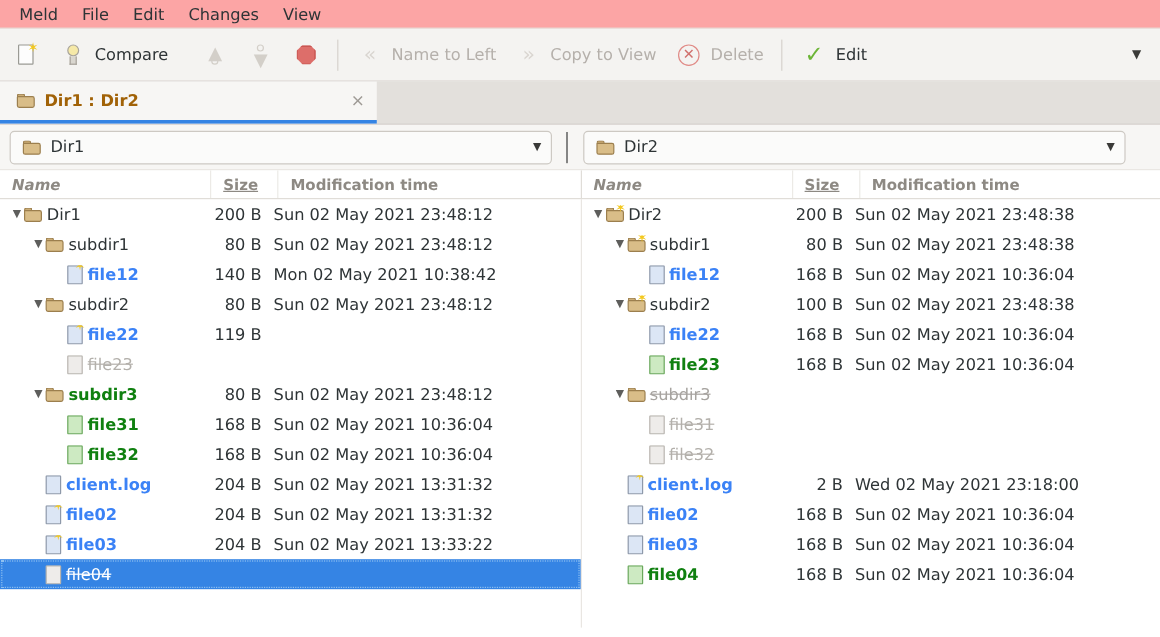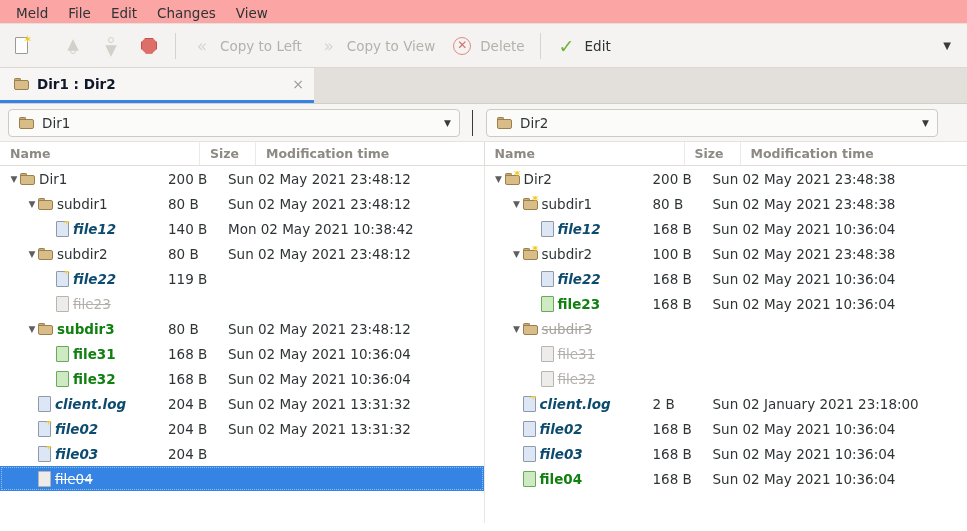--- a/index.html
+++ b/index.html
@@ -129,21 +129,21 @@
   .tab {
     height: 35px;
     background: #f7f6f4;
     display: flex; align-items: center;
     gap: 8px;
     padding: 0 10px 0 14px;
     min-width: 314px;
     border-bottom: 3px solid #3584e4;
     position: relative;
   }
-  .tab-label { font-size: 13.5px; font-weight: bold; color: #0f172a; }
+  .tab-label { font-size: 13.5px; font-weight: bold; color: #a16207; }
   .tab-close { margin-left: auto; color: #9e9a95; font-size: 14px; padding-left: 26px; }
 
   
   .folder {
     position: relative; width: 15px; height: 12px; flex: none;
   }
   .folder .body {
     position: absolute; left: 0; top: 2px; width: 15px; height: 10px;
     background: #d9bd88; border: 1px solid #9c7f4e; border-radius: 1px 2px 2px 2px;
   }
@@ -185,22 +185,22 @@
     border-bottom: 1px solid #e0ddd8;
   }
   .hdr-pane { width: 483.5px; display: flex; position: relative; }
   .hdr-pane + .hdr-pane { border-left: 1px solid #e0ddd8; }
   .hdr-cell {
     font-size: 12.5px; font-weight: bold; color: #8d8983;
     display: flex; align-items: center;
     padding-left: 10px;
     border-right: 1px solid #eceae6;
   }
-  .hc-name { width: 200px; }
-  .hc-size { width: 56px; }
+  .hc-name { width: 176px; font-style: italic; }
+  .hc-size { width: 56px; text-decoration: underline; }
   .hc-time { flex: 1; border-right: none; }
 
   
   .panes { display: flex; height: 357px; }
   .pane { width: 483.5px; position: relative; }
   .pane + .pane { border-left: 1px solid #e9e6e2; }
 
   .row {
     height: 25px;
     display: flex;
@@ -211,42 +211,42 @@
   .row.selected {
     background: #3584e4;
     outline: 1px dotted #8fc0f0;
     outline-offset: -2px;
   }
   .cell-name {
     width: 168px; display: flex; align-items: center;
     white-space: nowrap; overflow: hidden;
   }
   .cell-size {
-    width: 56px; padding-right: 6px;
+    width: 56px; text-align: right; padding-right: 6px;
     font-size: 13.5px; color: #2e3436;
   }
   .cell-time { font-size: 13.5px; color: #2e3436; white-space: nowrap; padding-left: 4px; }
 
   .expander {
     width: 12px; font-size: 9px; color: #5e5e5c; flex: none; text-align: center;
   }
   .indent { flex: none; }
 
   
   .doc { position: relative; width: 13px; height: 16px; flex: none; margin-right: 4px; }
   .doc .pg {
     position: absolute; left: 0; top: 0; width: 13px; height: 16px;
     border: 1px solid #8e99aa; background: #dce6f5; border-radius: 1px;
   }
   .doc.green .pg { border-color: #6aa85c; background: #cdeac2; }
   .doc.grey  .pg { border-color: #b8b5b0; background: #eeecea; }
   .doc .star { right: -3px; top: -4px; font-size: 11px; }
 
   .nm { font-weight: bold; }
-  .nm.blue  { color: #0c4a6e; font-style: italic; }
+  .nm.blue  { color: #3b82f6; }
   .nm.green { color: #108010; }
   .nm.plain { font-weight: normal; color: #2e3436; }
   .nm.miss  { font-weight: normal; color: #b3b0ab; text-decoration: line-through; }
   .nm.sel   { font-weight: normal; color: #ffffff; text-decoration: line-through; }
   .nm.missdir { font-weight: normal; color: #a7a4a0; text-decoration: line-through; }
 </style>
 </head>
 <body>
 
 <div class="menubar">
@@ -259,20 +259,27 @@
 
 <div class="toolbar">
 
   <div class="tb-btn">
     <span class="tb-ico ico-newdoc">
       <span class="pg"></span>
         <span class="star">✶</span>
     </span>
   </div>
 
+  <div class="tb-btn">
+    <span class="tb-ico ico-bulb">
+      <span class="glass"></span>
+        <span class="base"></span>
+    </span>
+    <span>Compare</span>
+  </div>
 
   <div class="tb-spacer"></div>
 
   <div class="tb-btn disabled">
     <span class="tb-ico ico-up">
       <span class="chev">▲</span>
         <span class="dot"></span>
     </span>
   </div>
   <div class="tb-btn disabled">
@@ -284,21 +291,21 @@
   <div class="tb-btn">
     <span class="tb-ico ico-stop">
         <span class="oct"></span>
       </span>
   </div>
 
   <div class="tb-sep"></div>
 
   <div class="tb-btn disabled">
     <span class="tb-ico ico-arrow">«</span>
-    <span>Copy to Left</span>
+    <span>Name to Left</span>
   </div>
 
   <div class="tb-btn disabled">
     <span class="tb-ico ico-arrow">»</span>
     <span>Copy to View</span>
   </div>
 
   <div class="tb-btn disabled">
     <span class="tb-ico ico-del">
       <span class="circ">✕</span>
@@ -504,20 +511,21 @@
         <div class="cell-name">
           <span class="indent" style="width:26px"></span>
           <span class="expander"></span>
           <span class="doc">
             <span class="pg"></span>
             <span class="star">✶</span>
           </span>
           <span class="nm blue">file03</span>
         </div>
         <div class="cell-size">204 B</div>
+        <div class="cell-time">Sun 02 May 2021 13:33:22</div>
       </div>
       <div class="row selected">
         <div class="cell-name">
           <span class="indent" style="width:26px"></span>
           <span class="expander"></span>
           <span class="doc grey">
             <span class="pg"></span>
           </span>
           <span class="nm sel">file04</span>
         </div>
@@ -645,21 +653,21 @@
         <div class="cell-name">
           <span class="indent" style="width:26px"></span>
           <span class="expander"></span>
           <span class="doc">
             <span class="pg"></span>
             <span class="star">✶</span>
           </span>
           <span class="nm blue">client.log</span>
         </div>
         <div class="cell-size">2 B</div>
-        <div class="cell-time">Sun 02 January 2021 23:18:00</div>
+        <div class="cell-time">Wed 02 May 2021 23:18:00</div>
       </div>
       <div class="row">
         <div class="cell-name">
           <span class="indent" style="width:26px"></span>
           <span class="expander"></span>
           <span class="doc">
             <span class="pg"></span>
           </span>
           <span class="nm blue">file02</span>
         </div>

